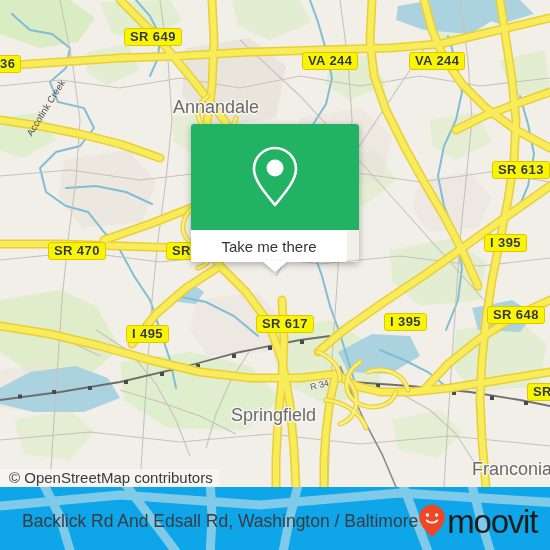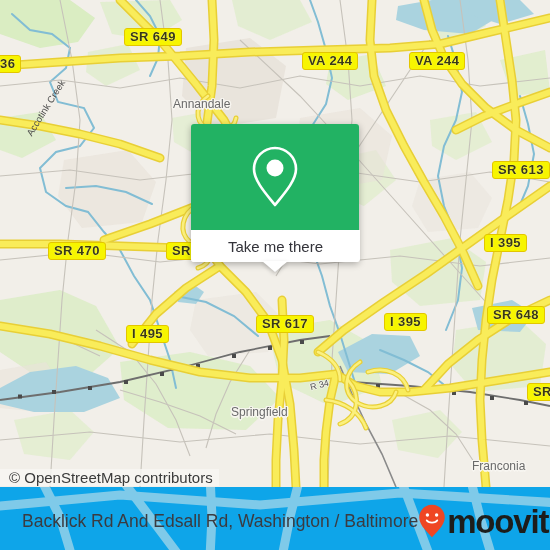--- a/index.html
+++ b/index.html
@@ -30,21 +30,21 @@
     padding:2px 5px 3px 5px;
     line-height:11px;
     white-space:nowrap;
     box-sizing:border-box;
     text-shadow:0 0 1px #fffbe0;
   }
   
   .place{
     position:absolute;
     color:#6a6a6a;
-    font-size:12px;
+    font-size:18px;
     white-space:nowrap;
     text-shadow:
       -1.5px 0 #f7f5f0, 1.5px 0 #f7f5f0, 0 -1.5px #f7f5f0, 0 1.5px #f7f5f0,
       -1px -1px #f7f5f0, 1px 1px #f7f5f0, -1px 1px #f7f5f0, 1px -1px #f7f5f0;
   }
   .waterlbl{
     position:absolute;color:#4a4a4a;font-size:9.5px;white-space:nowrap;
   }
   .roadlbl{
     position:absolute;color:#5a5a5a;font-size:9px;white-space:nowrap;
@@ -58,21 +58,21 @@
     box-shadow:0 2px 7px rgba(0,0,0,.30);
     overflow:visible;
     z-index:40;
   }
   #popup-green{
     position:absolute;left:0;top:0;width:168px;height:106px;
     background:#22b263;border-radius:3px 3px 0 0;
     display:flex;align-items:center;justify-content:center;
   }
   #popup-label{
-    position:absolute;left:0;top:106px;width:169px;height:32px;
+    position:absolute;left:0;top:106px;width:156px;height:32px;
     background:#ffffff;border-radius:0 0 3px 3px;
     display:flex;align-items:center;justify-content:center;
     color:#33333a;font-size:15px;
   }
   #popup-tail{
     position:absolute;left:50%;top:137px;margin-left:-13px;
     width:0;height:0;
     border-left:13px solid transparent;
     border-right:13px solid transparent;
     border-top:11px solid #ffffff;
@@ -103,21 +103,21 @@
     display:flex;align-items:center;justify-content:space-between;
     box-sizing:border-box;padding:0 14px 0 22px;
   }
   #footer-title{
     font-size:17.5px;color:#3b3b40;white-space:nowrap;
   }
   #brand{display:flex;align-items:center;gap:1px;}
   #brand-pin{width:28px;height:34px;flex:0 0 auto;}
   #brand-name{
     font-size:33px;color:#1d1d1b;letter-spacing:-1.2px;
-    font-weight:bold;line-height:33px;
+    font-weight:normal;line-height:33px;
   }
 </style>
 </head>
 <body>
 
 <div id="app">
 
   <div id="map">
 
     <svg class="svgmap" viewBox="0 0 550 487">

